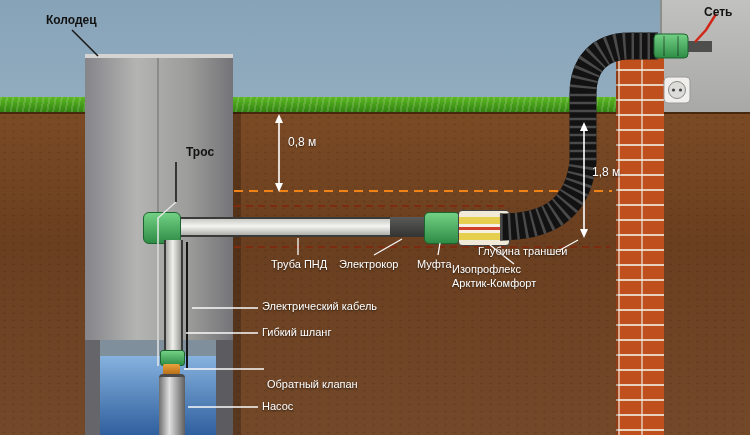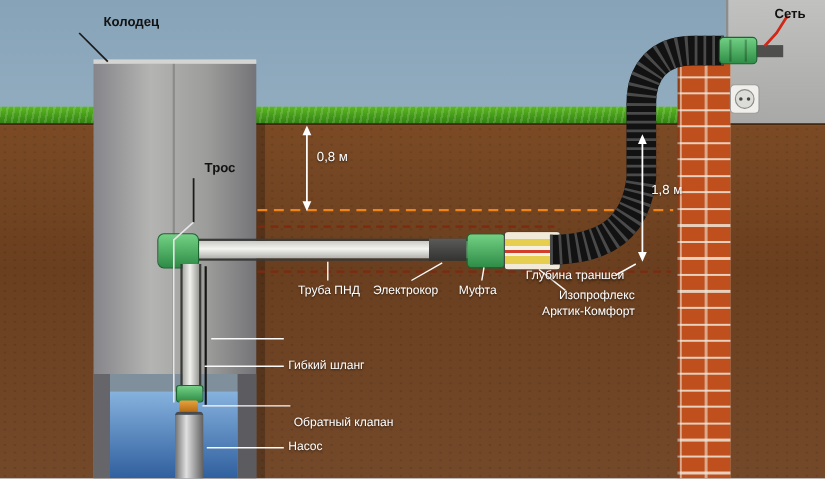--- a/index.html
+++ b/index.html
@@ -41,21 +41,21 @@
     background:linear-gradient(to right,#a8a8a4,#f0f0ec 45%,#989894);border-left:2px solid #3a3a38;border-right:2px solid #3a3a38;}
   .fit2{left:160px;top:350px;width:23px;height:14px;border-radius:3px;}
   .valve{left:163px;top:364px;width:17px;height:11px;background:linear-gradient(#e9a23c,#b36a14);border-radius:2px;}
   .pump{left:159px;top:374px;width:26px;height:61px;border-radius:4px 4px 2px 2px;
     background:linear-gradient(to right,#6f6f6f,#e0e0e0 40%,#5f5f5f);border-top:3px solid #4a4a4a;}
   
   .lbl{position:absolute;font-size:11px;color:#fff;white-space:nowrap;text-shadow:0 1px 2px rgba(0,0,0,.65);}
   .lbl.big{font-size:12px;}
   .lbl.dark{color:#121212;font-weight:700;text-shadow:none;}
   .lbl.orange{color:#ef8318;font-weight:700;text-shadow:none;}
-  .lbl.center{text-align:right;line-height:14px;}
+  .lbl.center{text-align:left;line-height:14px;}
   svg.overlay{position:absolute;left:0;top:0;pointer-events:none;}
 </style>
 </head>
 <body>
 
 <div class="stage">
 
   <div class="abs house"></div>
   <div class="abs grass"></div>
   <div class="abs soil"></div>
@@ -129,30 +129,31 @@
       <line x1="438" y1="255" x2="440" y2="243"></line>
       <line x1="514" y1="264" x2="490" y2="245"></line>
       <line x1="560" y1="250" x2="578" y2="240"></line>
       <line x1="192" y1="308" x2="258" y2="308"></line>
       <line x1="186" y1="333" x2="258" y2="333"></line>
       <line x1="184" y1="369" x2="264" y2="369"></line>
       <line x1="188" y1="407" x2="258" y2="407"></line>
     </g>
   </svg>
 
-  <div class="lbl big dark" style="left:46px;top:13px;margin-left:48px;">Колодец</div>
+  <div class="lbl big dark" style="left:46px;top:13px;">Колодец</div>
   <div class="lbl big dark" style="left:162px;top:145px;margin-left:24px;">Трос</div>
   <div class="lbl big dark" style="left:704px;top:5px;">Сеть</div>
   <div class="lbl big" style="left:288px;top:135px;">0,8 м</div>
   <div class="lbl big" style="left:592px;top:165px;">1,8 м</div>
   <div class="lbl" style="left:271px;top:258px;text-align:center;">Труба ПНД</div>
   <div class="lbl" style="left:339px;top:258px;">Электрокор</div>
   <div class="lbl" style="left:417px;top:258px;">Муфта</div>
   <div class="lbl" style="left:478px;top:245px;">Глубина траншеи</div>
   <div class="lbl center" style="left:452px;top:262px;width:125px;">
     <div>Изопрофлекс</div>
     <div>Арктик-Комфорт</div>
   </div>
+  <div class="lbl" style="left:262px;top:300px;">Электрический кабель</div>
   <div class="lbl" style="left:262px;top:326px;">Гибкий шланг</div>
   <div class="lbl" style="left:267px;top:378px;">Обратный клапан</div>
   <div class="lbl" style="left:262px;top:400px;">Насос</div>
 
 </div>
 
 </body></html>

